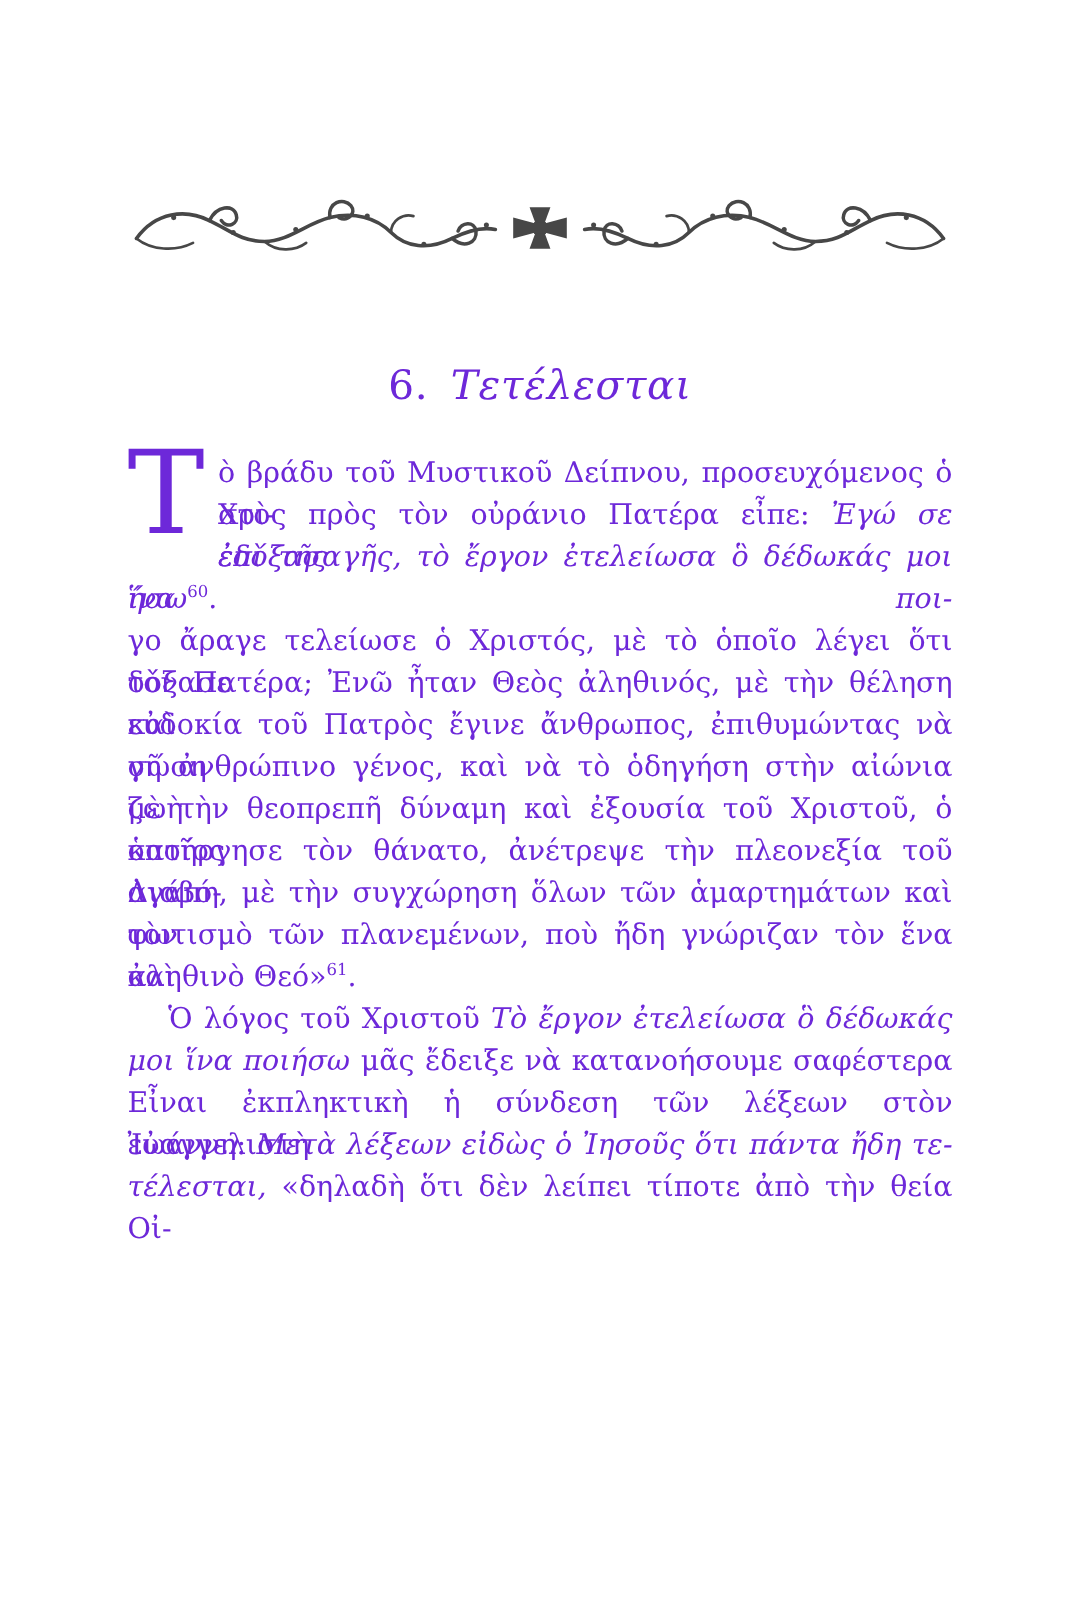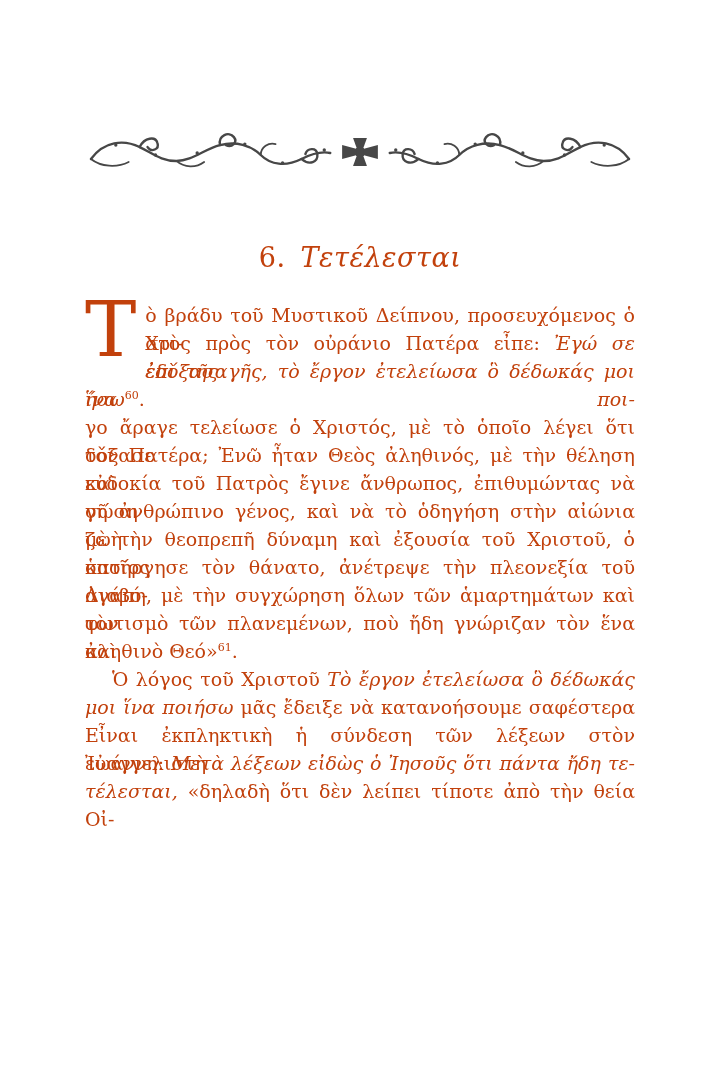--- a/index.html
+++ b/index.html
@@ -2,21 +2,21 @@
 <html lang="el"><head>
 <meta charset="utf-8">
 <style>
   html,body{margin:0;padding:0;background:#e8e8e8;}
   .page{
     position:relative;
     width:720px;height:1065px;
     background:#ffffff;
     overflow:hidden;
     font-family:"DejaVu Serif","Liberation Serif",serif;
-    color:#c2410c;
+    color:#6d28d9;
     margin:0 auto;
   }
   .ornament{
     position:absolute;
     top:132px;left:86px;
     width:548px;height:44px;
   }
   .chapter-heading{
     position:absolute;
     top:242px;left:0;width:720px;

